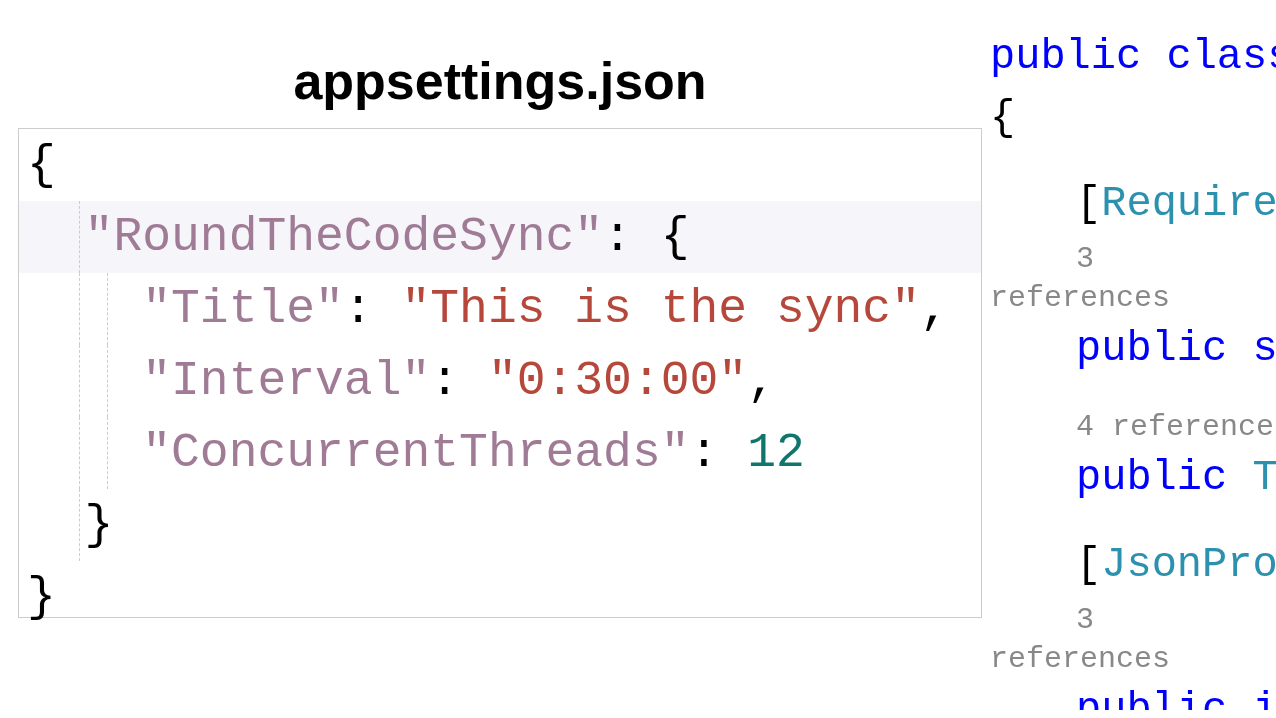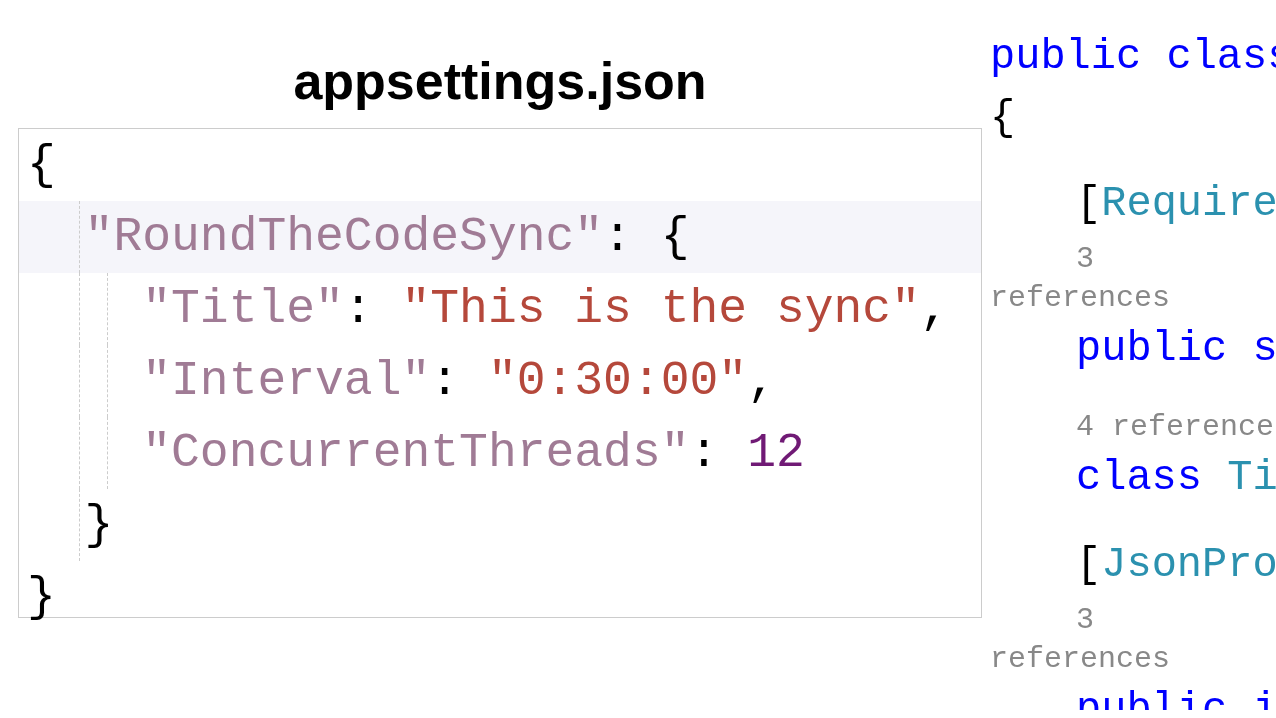--- a/index.html
+++ b/index.html
@@ -56,21 +56,21 @@
       top: 0;
       bottom: 0;
     }
     .ig1 { left: 60px; }
     .ig2 { left: 88px; }
     .code-text { padding-left: 8px; }
     .brace { color: #000; }
     .key { color: #a07b95; }
     .colon { color: #000; }
     .string { color: #b5483b; }
-    .number { color: #701a75; }
+    .number { color: #0f766e; }
     .comma { color: #000; }
     
     .csharp-panel {
       position: absolute;
       top: 30px;
       left: 990px;
       width: 300px;
       height: 680px;
       font-size: 42px;
       line-height: 1.3;
@@ -135,21 +135,21 @@
     <div class="cs-line"><span class="text">{</span></div>
 
     <div class="group">
       <div class="cs-line"><span class="cs-indent"></span><span class="text">[</span><span class="type">Required</span></div>
       <div class="codelens"><span class="cs-indent"></span><span>3 references</span></div>
       <div class="cs-line"><span class="cs-indent"></span><span class="kw">public st</span></div>
     </div>
 
     <div class="group">
       <div class="codelens"><span class="cs-indent"></span><span>4 reference</span></div>
-      <div class="cs-line"><span class="cs-indent"></span><span class="kw">class </span><span class="type">Ti</span></div>
+      <div class="cs-line"><span class="cs-indent"></span><span class="kw">public </span><span class="type">Ti</span></div>
     </div>
 
     <div class="group">
       <div class="cs-line"><span class="cs-indent"></span><span class="text">[</span><span class="type">JsonProp</span></div>
       <div class="codelens"><span class="cs-indent"></span><span>3 references</span></div>
       <div class="cs-line"><span class="cs-indent"></span><span class="kw">public in</span></div>
     </div>
 
   </div>
 </div>

